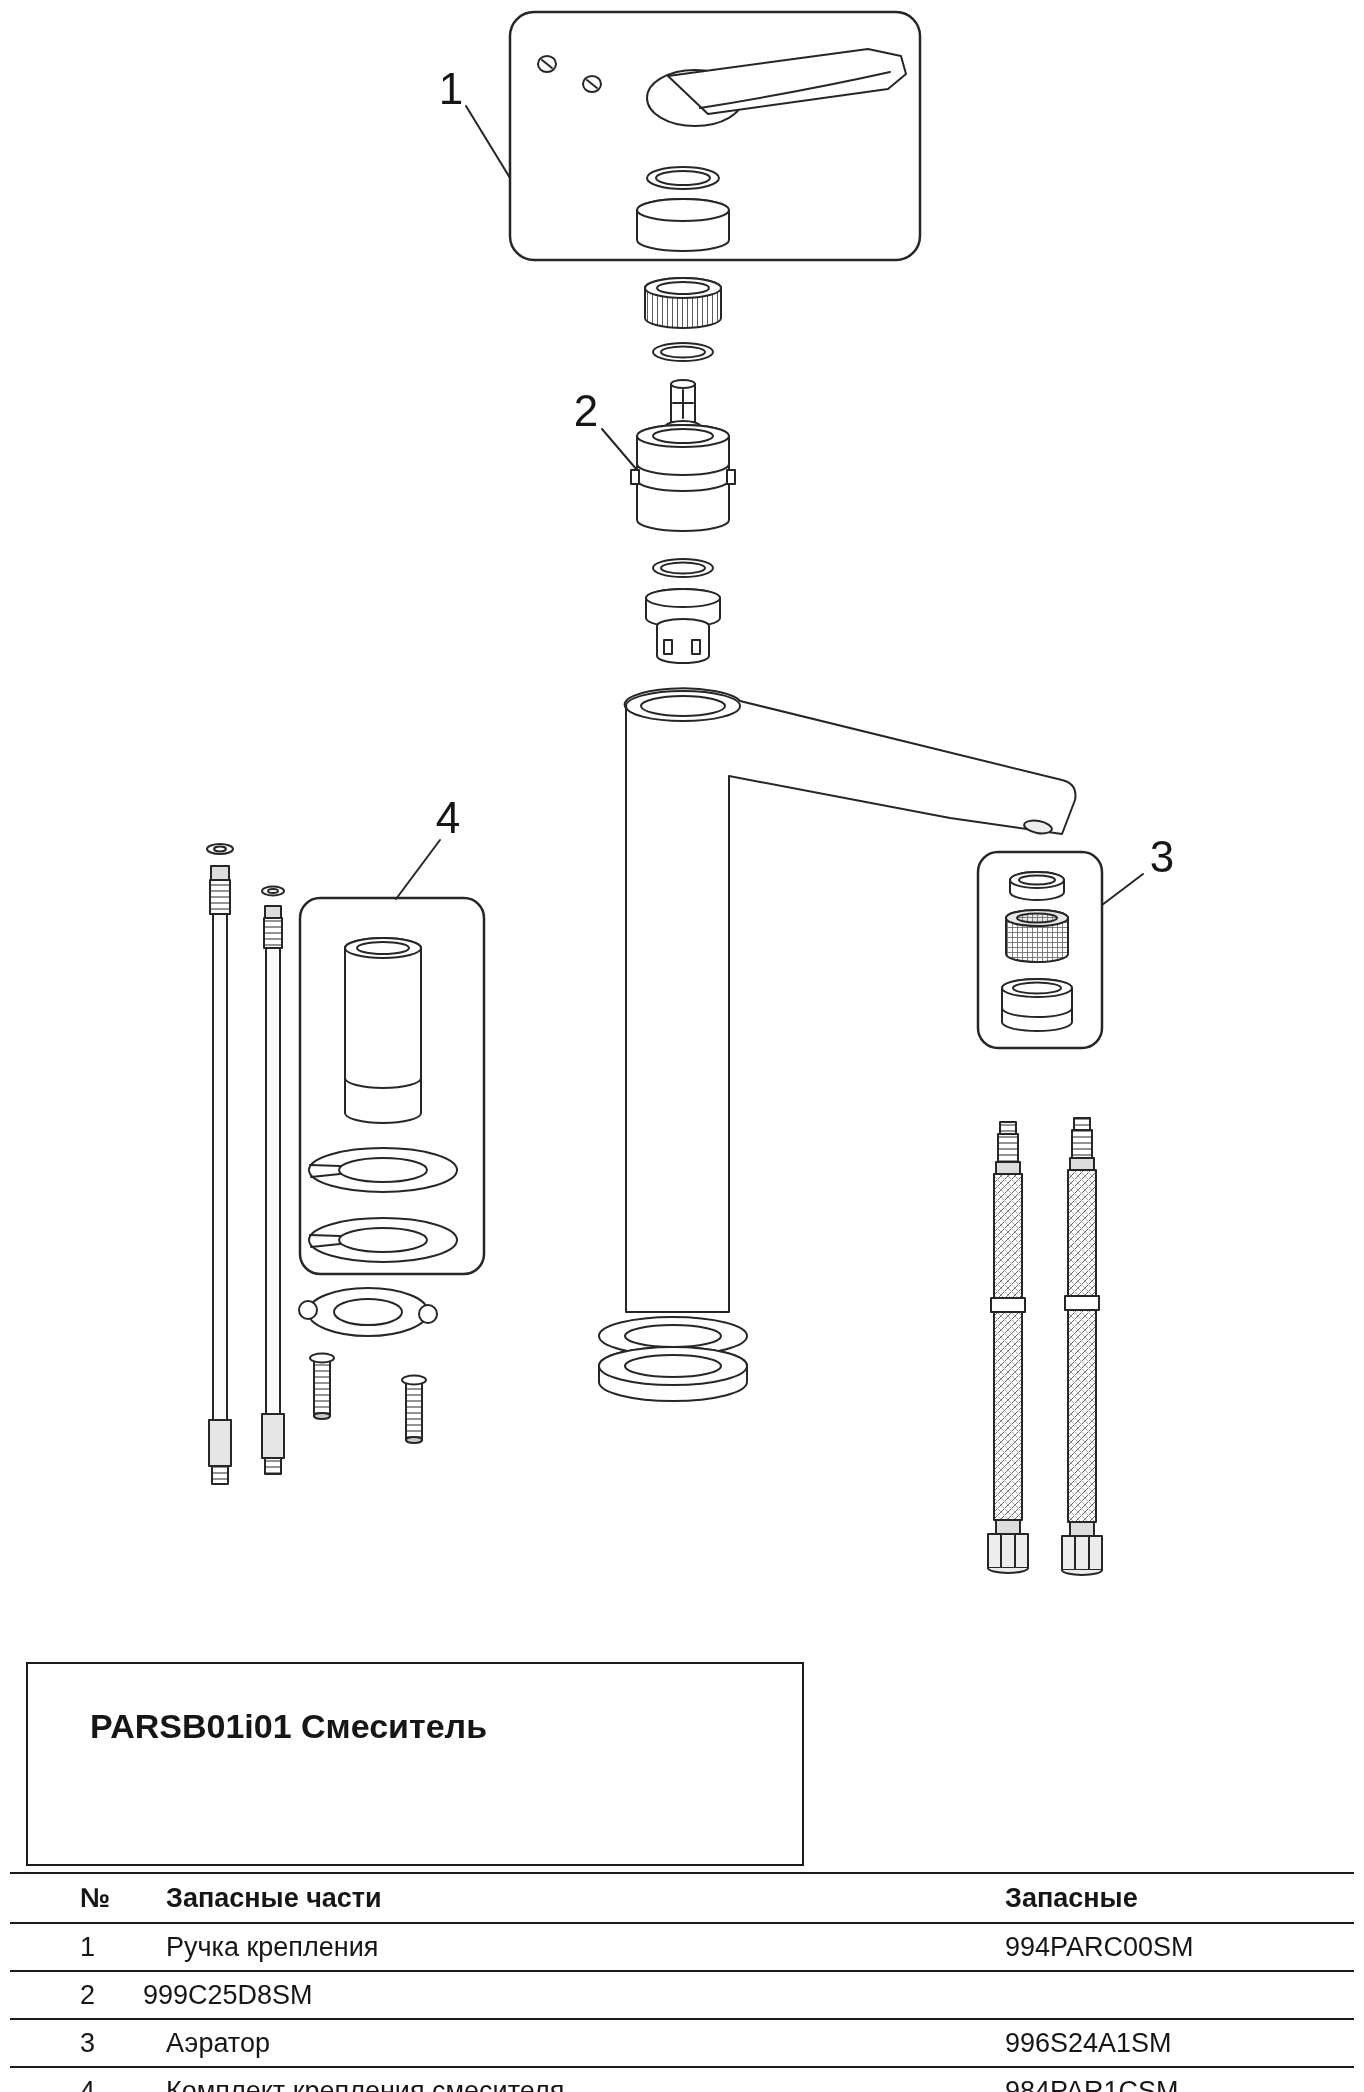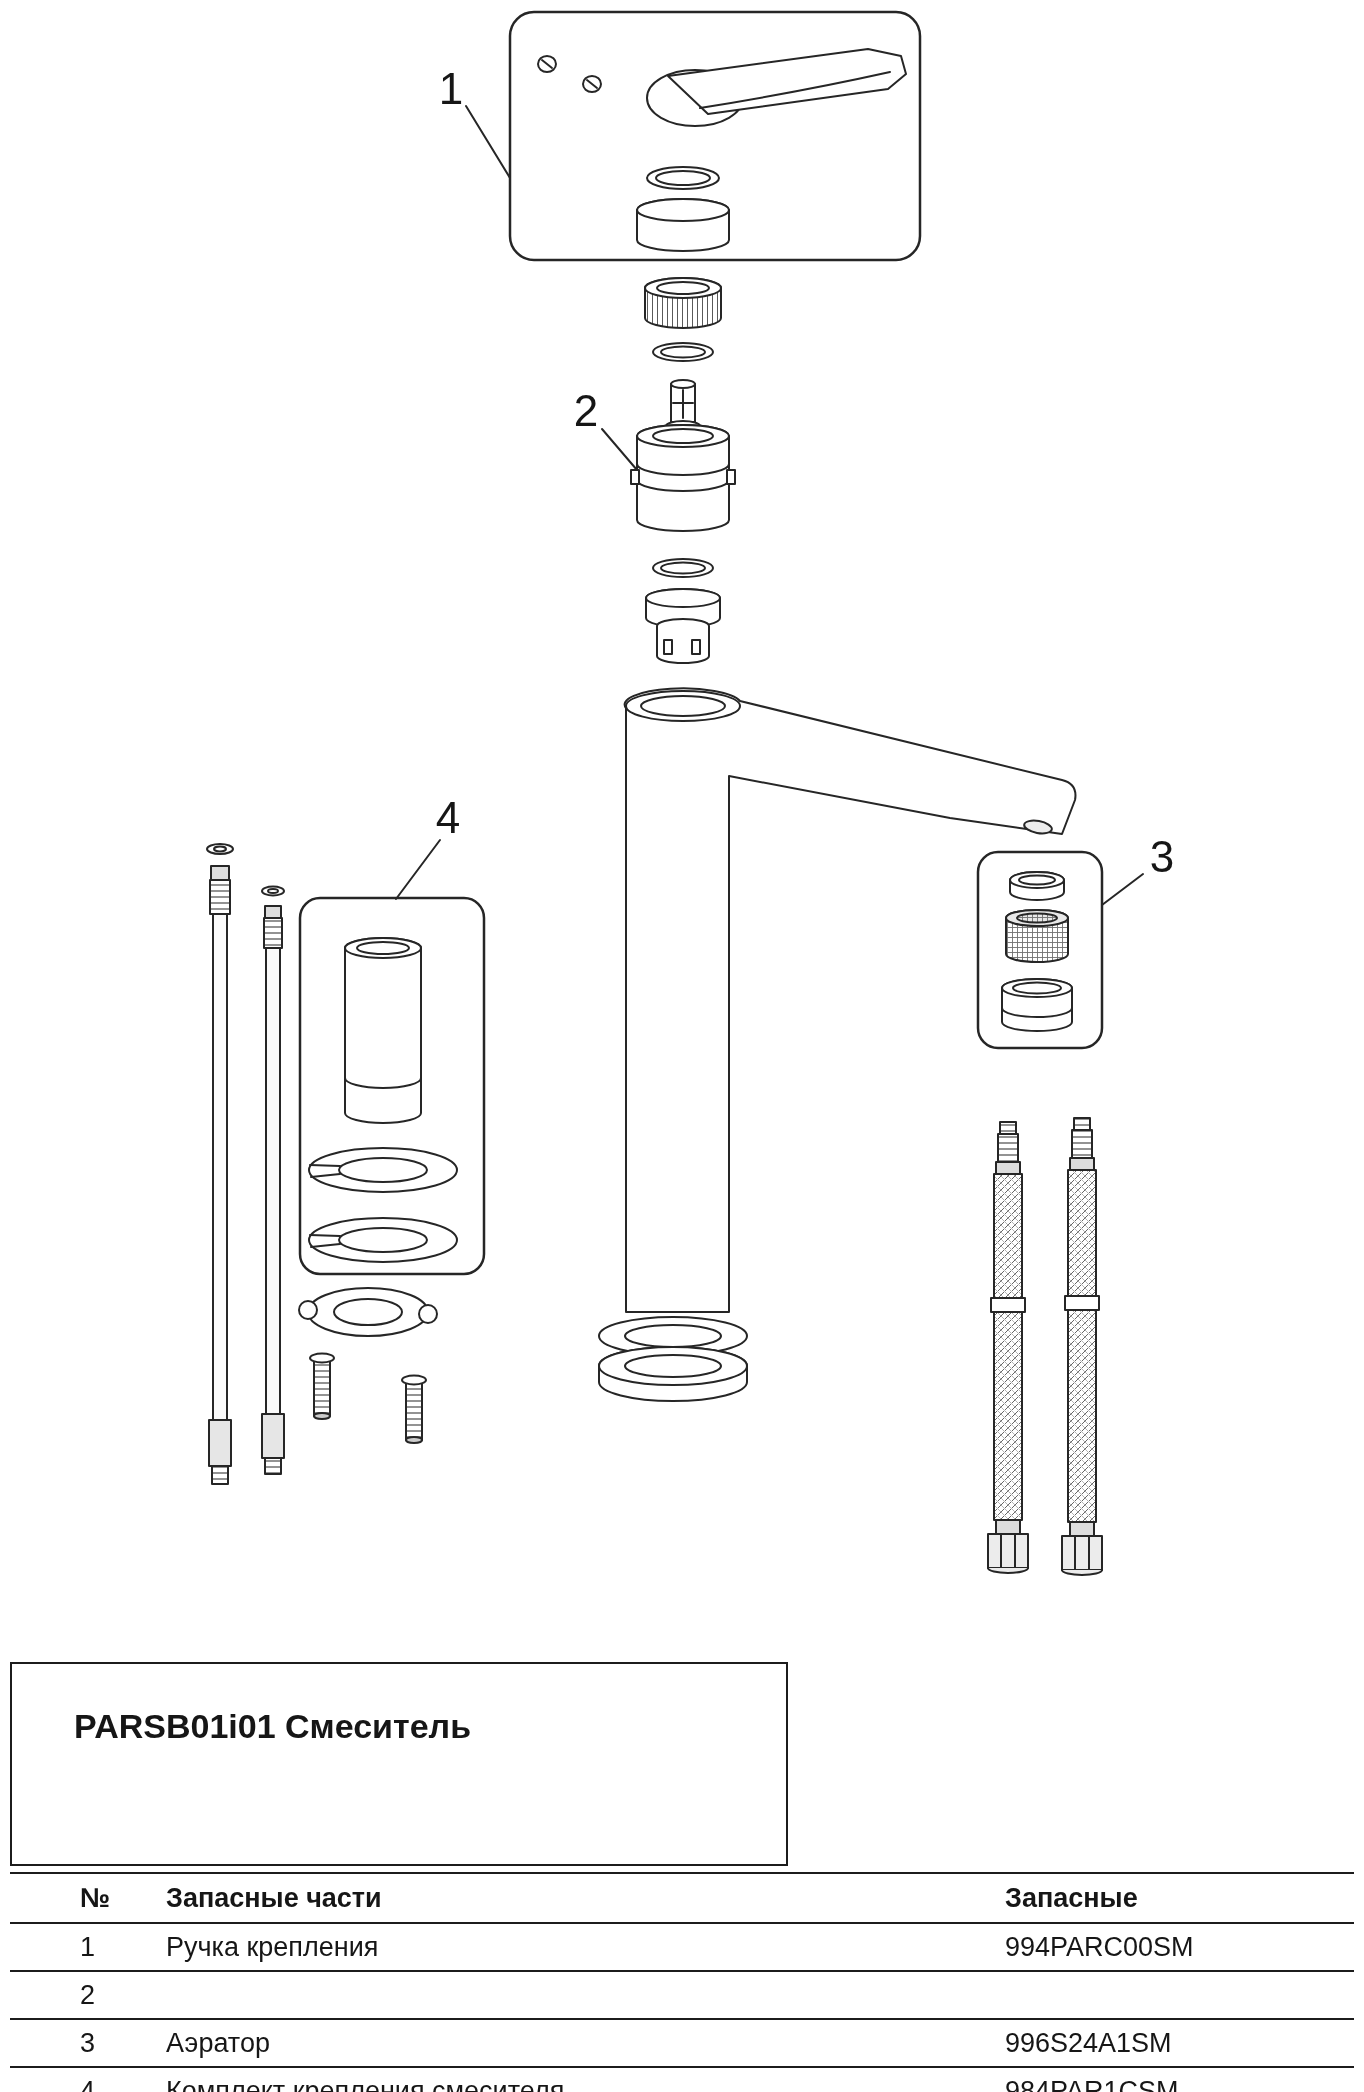--- a/index.html
+++ b/index.html
@@ -3,21 +3,21 @@
 <meta charset="utf-8">
 <style>
   html,body{margin:0;padding:0;background:#fff;}
   .page{
     position:relative;width:1364px;height:2092px;background:#fff;overflow:hidden;
     font-family:"Liberation Sans","DejaVu Sans",sans-serif;color:#161616;
   }
   .diagram{position:absolute;left:0;top:0;width:1364px;height:1660px;}
   .callout{font-family:"Liberation Sans","DejaVu Sans",sans-serif;font-size:44px;fill:#161616;}
   .title-box{
-    position:absolute;left:10px;top:1662px;width:778px;height:204px;
+    position:absolute;left:26px;top:1662px;width:778px;height:204px;
     border:2px solid #1c1c1c;box-sizing:border-box;
     padding:38px 20px 0 62px;
     font-size:34px;font-weight:bold;line-height:48px;
   }
   .parts-table{position:absolute;left:10px;top:1872px;width:1344px;}
   .t-row{
     display:flex;align-items:center;height:46px;
     border-bottom:2px solid #1c1c1c;font-size:27px;
   }
   .t-header{border-top:2px solid #1c1c1c;font-weight:bold;height:48px;}
@@ -246,20 +246,21 @@
       <div class="cell-name">Запасные части</div>
       <div class="cell-article">Запасные</div>
     </div>
     <div class="t-row">
       <div class="cell-num">1</div>
       <div class="cell-name">Ручка крепления</div>
       <div class="cell-article">994PARC00SM</div>
     </div>
     <div class="t-row">
       <div class="cell-num">2</div>
+      <div class="cell-article">999C25D8SM</div>
     </div>
     <div class="t-row">
       <div class="cell-num">3</div>
       <div class="cell-name">Аэратор</div>
       <div class="cell-article">996S24A1SM</div>
     </div>
     <div class="t-row">
       <div class="cell-num">4</div>
       <div class="cell-name">Комплект крепления смесителя</div>
       <div class="cell-article">984PAR1CSM</div>

